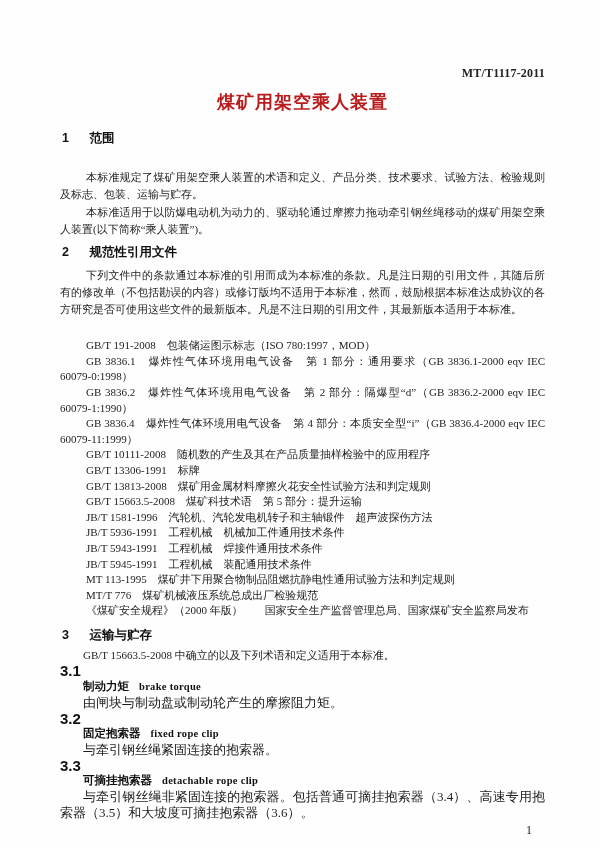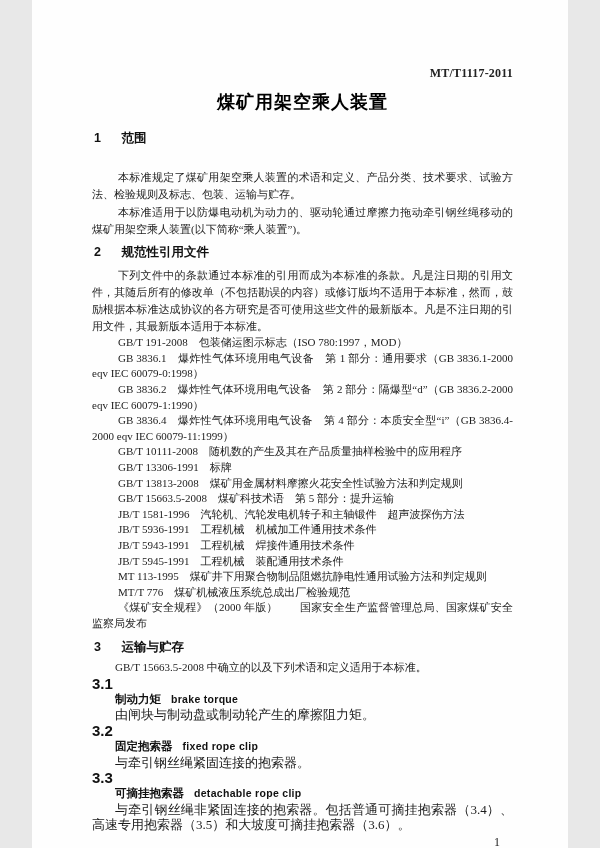--- a/index.html
+++ b/index.html
@@ -3,21 +3,21 @@
 <meta charset="utf-8">
 <style>
   html, body {
     margin: 0;
     padding: 0;
     background: #e8e8e8;
     font-family: "Liberation Serif", "DejaVu Serif", serif;
   }
   .page {
     position: relative;
-    width: 536px;
+    width: 600px;
     height: 848px;
     margin: 0 auto;
     background: #fefefe;
     color: #1c1c1c;
     box-sizing: border-box;
     padding: 0 55px 0 60px;
     overflow: hidden;
   }
   
   .header-row {
@@ -31,21 +31,21 @@
   }
   
   .doc-title {
     margin-top: 10px;
     text-align: center;
     font-family: "Liberation Sans", "DejaVu Sans", sans-serif;
     font-size: 18px;
     line-height: 24px;
     font-weight: bold;
     letter-spacing: 1px;
-    color: #000000;
+    color: #b91c1c;
   }
   
   .sec-heading {
     font-family: "Liberation Sans", "DejaVu Sans", sans-serif;
     font-size: 12.5px;
     line-height: 16px;
     font-weight: bold;
     color: #111;
   }
   .sec-heading .sec-num { display: inline-block; margin-left: 2px; }
@@ -58,21 +58,21 @@
     margin: 0;
     font-size: 11px;
     line-height: 17.3px;
     text-align: justify;
     text-indent: 26px;
     color: #1c1c1c;
   }
   .para-first { margin-top: 23px; }
   .intro2 { margin-top: 7px; line-height: 17px; }
   
-  .ref-list { margin-top: 0; }
+  .ref-list { margin-top: 20px; }
   .ref-item {
     margin: 0;
     font-size: 11px;
     line-height: 15.6px;
     text-align: justify;
     text-indent: 26px;
     color: #1c1c1c;
   }
   
   .intro3 {
@@ -93,21 +93,21 @@
   .term-name {
     margin: 0 0 0 23px;
     font-size: 11.5px;
     line-height: 15.7px;
     font-weight: bold;
     font-family: "Liberation Sans", "DejaVu Sans", sans-serif;
     color: #111;
   }
   .term-en {
     margin-left: 10px;
-    font-family: Liberation Sans, sans-serif;
+    font-family: Liberation Serif, serif;
     font-size: 10.5px;
     font-weight: bold;
     letter-spacing: 0.3px;
   }
   .term-def {
     margin: 0;
     font-size: 13px;
     line-height: 15.7px;
     text-align: justify;
     text-indent: 23px;

